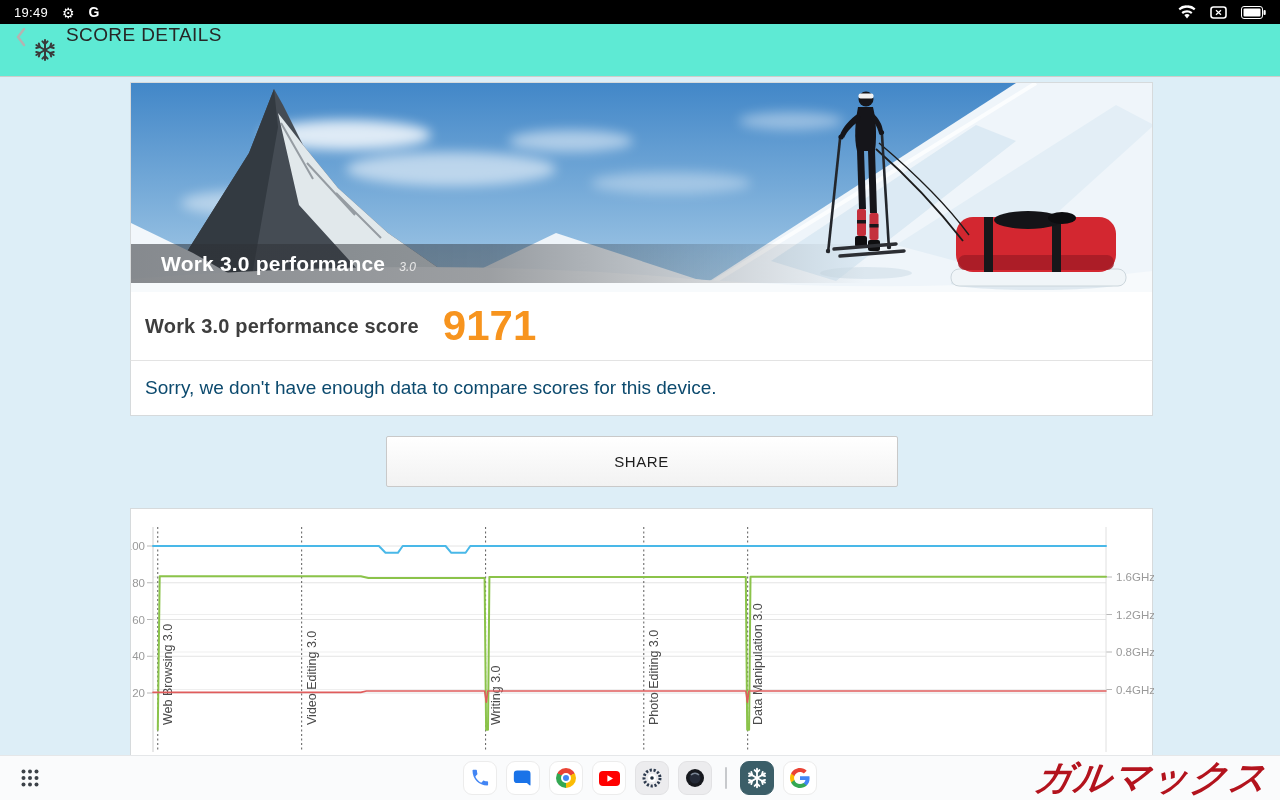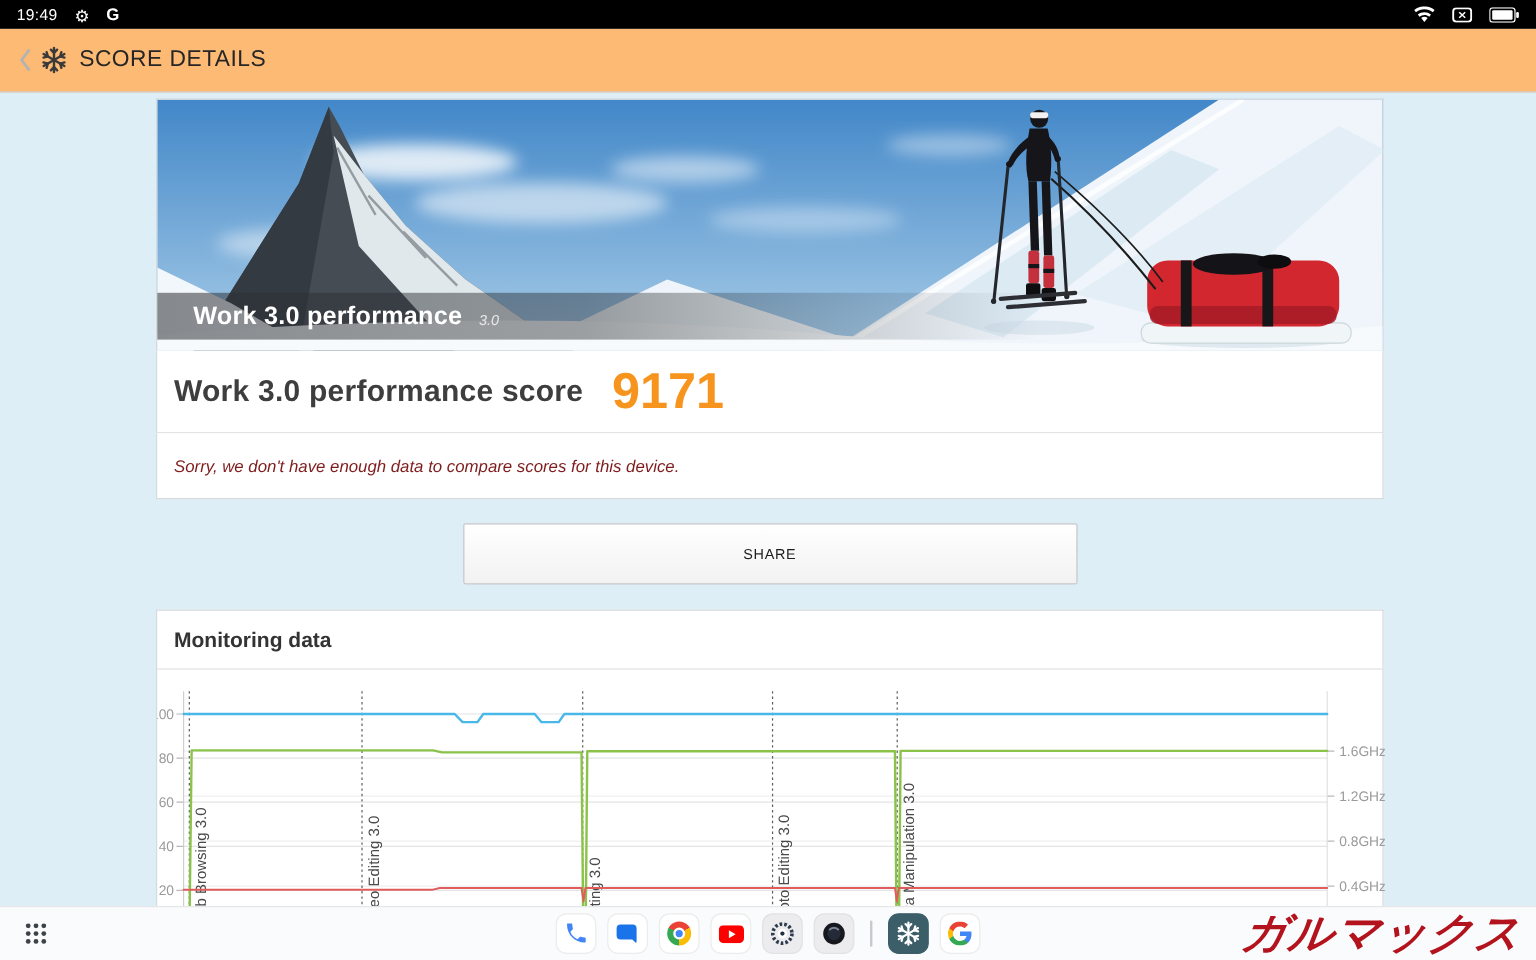--- a/index.html
+++ b/index.html
@@ -8,52 +8,52 @@
 
   
   .status-bar { position:absolute; top:0; left:0; width:1280px; height:24px; background:#000;
     display:flex; align-items:center; justify-content:space-between; padding:0 14px; z-index:50; }
   .sb-left, .sb-right { display:flex; align-items:flex-end; gap:14px; }
   .sb-time { color:#fff; font-size:13px; letter-spacing:.3px; }
   .sb-gear { color:#fff; font-size:14px; line-height:1; }
   .sb-g { color:#fff; font-size:14px; font-weight:bold; }
 
   
-  .app-bar { position:absolute; top:24px; left:0; width:1280px; height:53px; background:#fdba74;
-    border-bottom:1px solid #cfcdcb; display:flex; align-items:center; padding:16px 10px; z-index:40; }
+  .app-bar { position:absolute; top:24px; left:0; width:1280px; height:53px; background:#5eead4;
+    border-bottom:1px solid #cfcdcb; display:flex; padding:0 10px; z-index:40; }
   .back-chevron { width:22px; height:26px; display:flex; align-items:center; justify-content:center; cursor:pointer; }
   .appbar-flake { color:#3a3a3a; margin:0 8px 0 0; display:flex; align-items:center; }
   .appbar-title { font-size:19px; color:#262626; letter-spacing:.4px; }
 
   
   .content { position:absolute; top:77px; left:130px; width:1023px; }
   .card { background:#fff; border:1px solid #d6dadc; border-top:none; }
 
   
   .hero { position:relative; width:1023px; height:210px; margin-top:5px; overflow:hidden; border:1px solid #d6dadc; border-bottom:none; }
   .hero svg { display:block; }
   .hero-band { position:absolute; left:0; bottom:9px; width:100%; height:39px;
     background:linear-gradient(to right, rgba(45,48,53,.55) 0%, rgba(45,48,53,.45) 35%, rgba(45,48,53,0) 72%);
     display:flex; align-items:center; padding-left:30px; }
   .hero-title { color:#fff; font-size:21px; font-weight:bold; letter-spacing:.2px; }
   .hero-version { color:#e8e8e8; font-size:12px; font-style:italic; margin-left:14px; margin-top:6px; }
 
   
   .score-row { width:1023px; height:69px; display:flex; align-items:center; padding-left:14px; border-bottom:1px solid #e3e3e3; }
-  .score-label { font-size:25px; font-weight:bold; color:#3e3e3e; letter-spacing:.2px; }
+  .score-label { font-size:20px; font-weight:bold; color:#3e3e3e; letter-spacing:.2px; }
   .score-value { font-size:42px; font-weight:bold; color:#f7941e; margin-left:24px; }
 
   
   .note-row { width:1023px; height:55px; display:flex; align-items:center; padding-left:14px; }
-  .note-text { font-size:14px; font-style:italic; color:#7f1d1d; }
+  .note-text { font-size:19px; color:#0c4a6e; }
 
   
   .share-wrap { width:1023px; display:flex; justify-content:center; }
   .share-button { margin-top:20px; width:512px; height:51px; background:linear-gradient(#ffffff,#f2f2f2);
-    border:1px solid #c9c9c9; border-radius:2px; font-size:12px; color:#1d1d1d; letter-spacing:.6px;
+    border:1px solid #c9c9c9; border-radius:2px; font-size:15px; color:#1d1d1d; letter-spacing:.6px;
     display:flex; align-items:center; justify-content:center; cursor:pointer; }
 
   
   .monitor-card { margin-top:21px; width:1023px; height:292px; background:#fff; border:1px solid #d6dadc; border-bottom:none; }
   .monitor-header { height:49px; display:flex; align-items:center; padding-left:14px; border-bottom:1px solid #e2e2e2; }
   .monitor-title { font-size:17.5px; font-weight:bold; color:#333; }
   #chart-svg { display:block; overflow:hidden; }
 
   
   .dock { position:absolute; left:0; top:755px; width:1280px; height:45px; background:#fafbfc;
@@ -248,23 +248,20 @@
 
   <div class="card note-row" style="border-top:none">
     <span class="note-text">Sorry, we don't have enough data to compare scores for this device.</span>
   </div>
 
   <div class="share-wrap">
     <div class="share-button">SHARE</div>
   </div>
 
   <div class="monitor-card">
-    <div class="monitor-header">
-      <span class="monitor-title">Monitoring data</span>
-    </div>
     <svg id="chart-svg" width="1023" height="243">
         <line x1="22" x2="975" y1="68" y2="68" stroke="#efefef"></line>
         <line x1="975" x2="981" y1="68" y2="68" stroke="#b9b9b9"></line>
         <text x="985" y="72" fill="#9a9a9a" font-size="11.5">1.6GHz</text>
         <line x1="22" x2="975" y1="105.5" y2="105.5" stroke="#efefef"></line>
         <line x1="975" x2="981" y1="105.5" y2="105.5" stroke="#b9b9b9"></line>
         <text x="985" y="109.5" fill="#9a9a9a" font-size="11.5">1.2GHz</text>
         <line x1="22" x2="975" y1="143" y2="143" stroke="#efefef"></line>
         <line x1="975" x2="981" y1="143" y2="143" stroke="#b9b9b9"></line>
         <text x="985" y="147" fill="#9a9a9a" font-size="11.5">0.8GHz</text>

